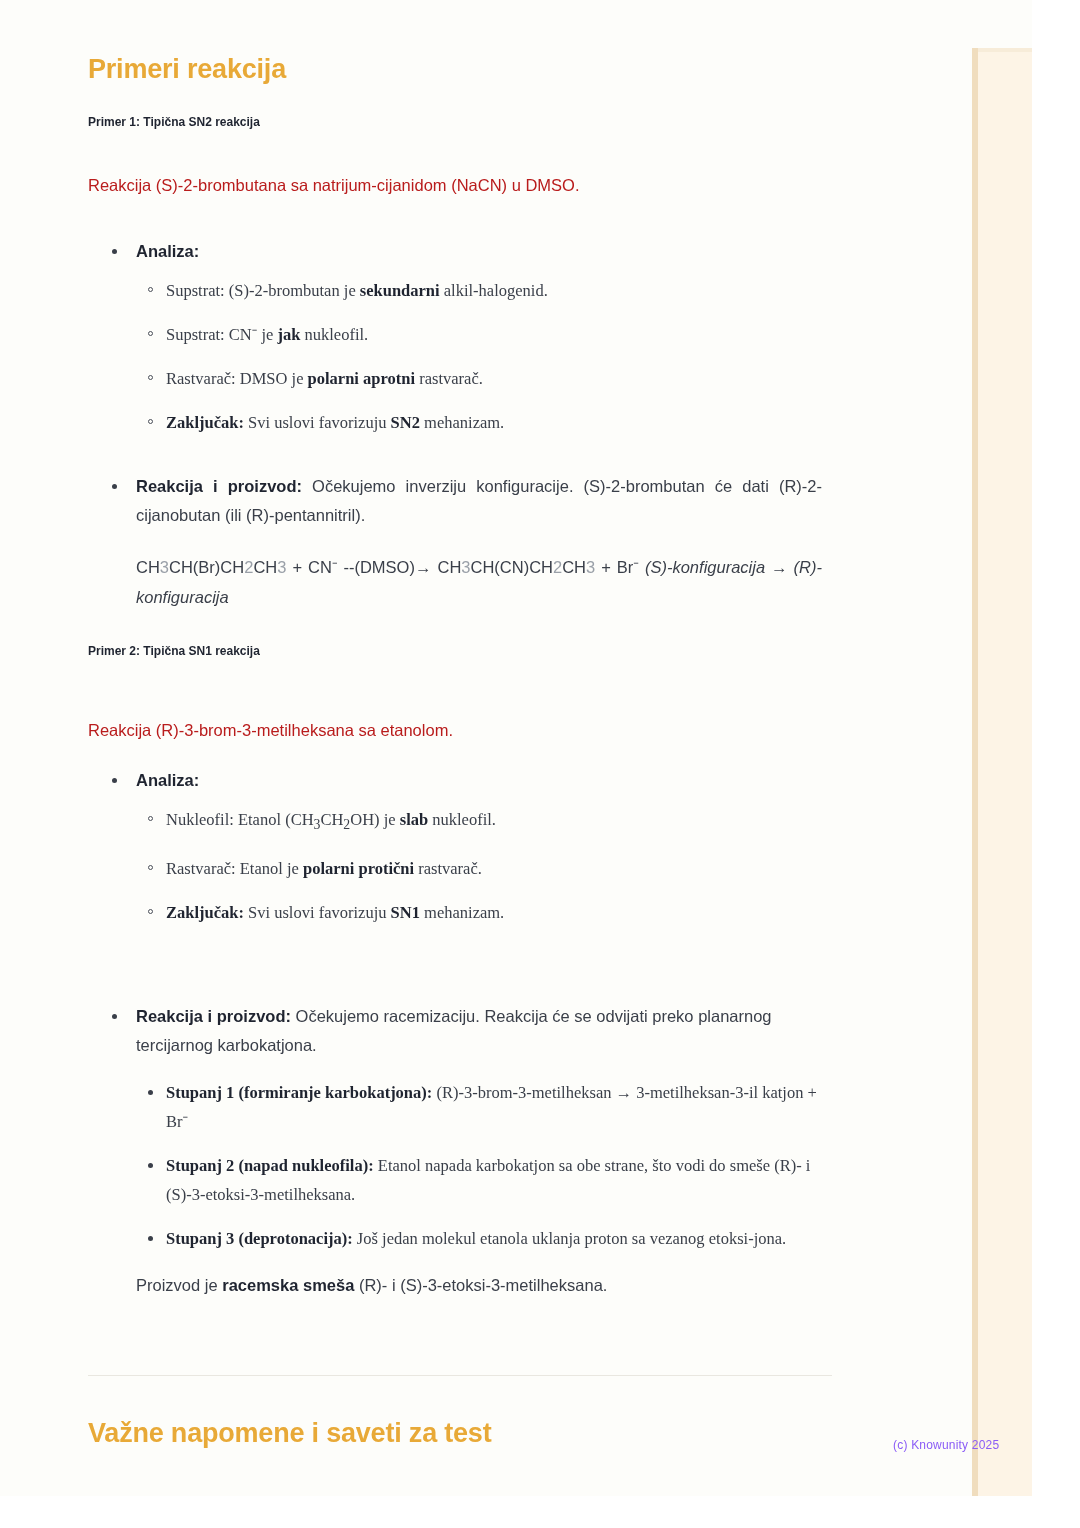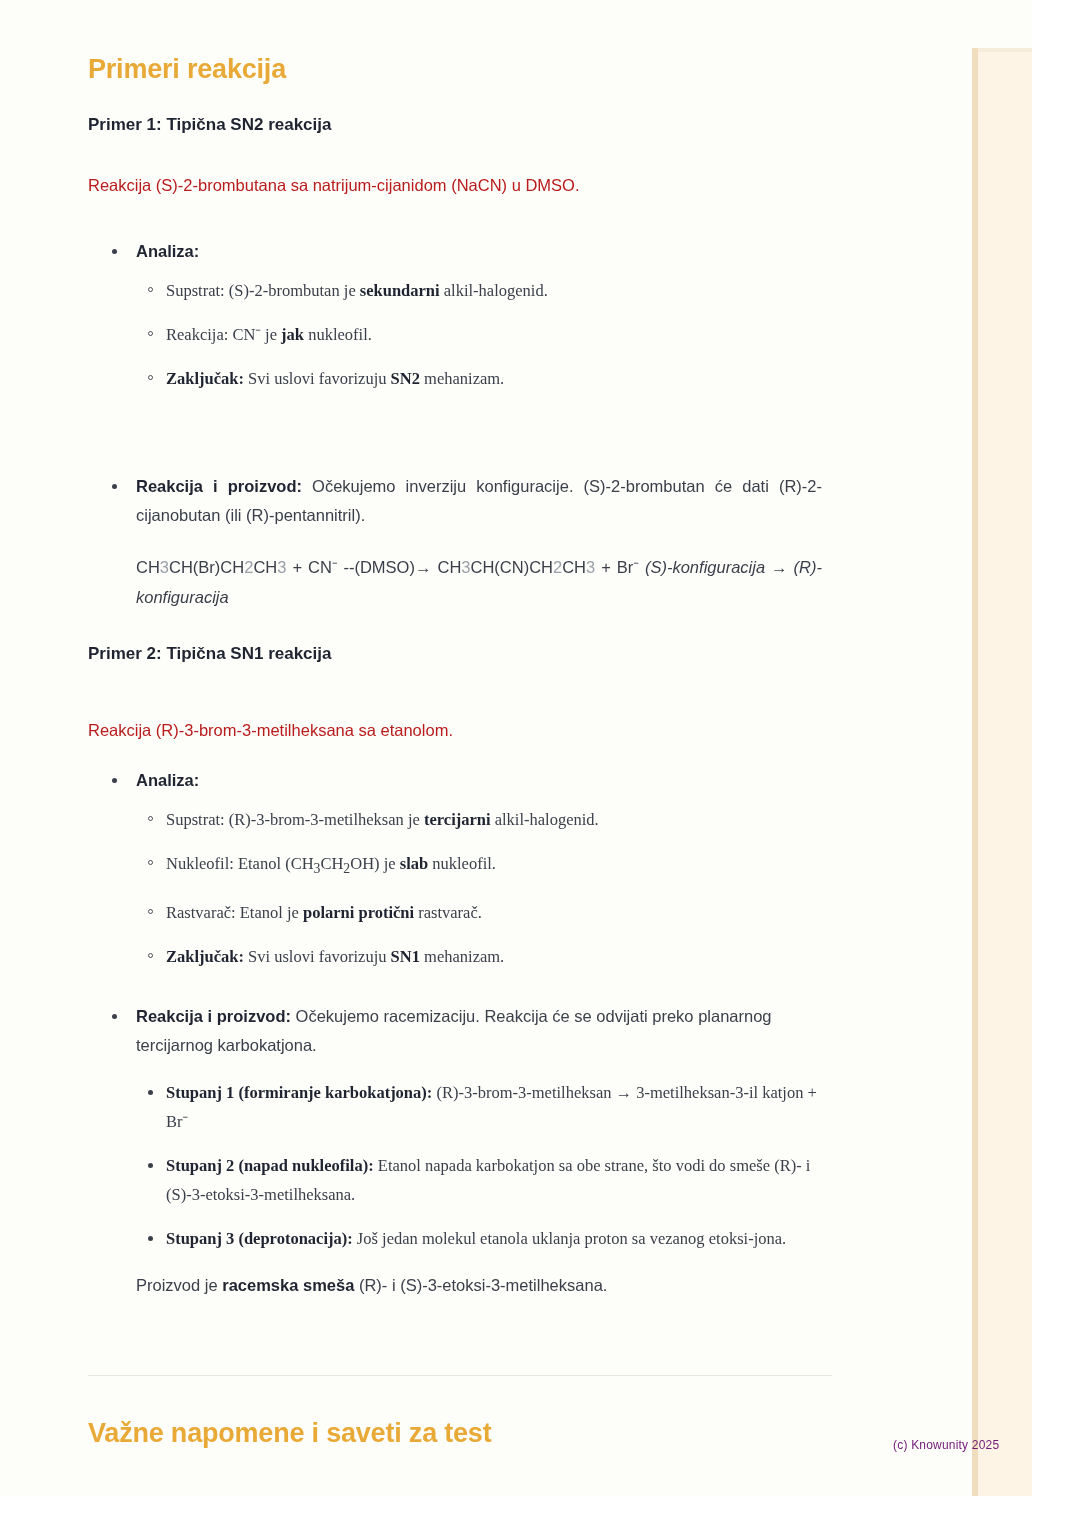--- a/index.html
+++ b/index.html
@@ -71,21 +71,21 @@
     font-weight: bold;
     color: #e8a937;
     letter-spacing: -0.2px;
     margin: 0;
     padding: 0;
   }
   .title-1 { position: absolute; top: 54px; left: 0; }
   .title-2 { position: absolute; top: 1418px; left: 0; }
 
   h2.sub-title {
-    font-size: 17px;
+    font-size: 12px;
     font-weight: bold;
     color: #1f2430;
     margin: 0;
     padding: 0;
     position: absolute;
     left: 0;
   }
 
   p.para {
     position: absolute;
@@ -186,21 +186,21 @@
     width: 744px;
     height: 1px;
     background: #e9e7e0;
   }
 
   .watermark {
     position: absolute;
     left: 893px;
     top: 1438px;
     font-size: 12px;
-    color: #701a75;
+    color: #8b5cf6;
     letter-spacing: 0.2px;
     white-space: nowrap;
   }
 </style>
 </head>
 <body>
 
 <div class="page-sheet"></div>
 <div class="page-edge-line"></div>
 <div class="page-back-panel"></div>
@@ -217,21 +217,24 @@
 
   <div class="blk" style="top:225px;">
     <ul class="lvl1">
       <li>
         <strong>Analiza:</strong>
         <ul class="lvl2">
           <li class="hollow">
             <span>Supstrat: (S)-2-brombutan je </span><b>sekundarni</b><span> alkil-halogenid.</span>
           </li>
           <li class="hollow">
-            <span>Reakcija: CN⁻ je </span><b>jak</b><span> nukleofil.</span>
+            <span>Supstrat: CN⁻ je </span><b>jak</b><span> nukleofil.</span>
+          </li>
+          <li class="hollow">
+            <span>Rastvarač: DMSO je </span><b>polarni aprotni</b><span> rastvarač.</span>
           </li>
           <li class="hollow">
             <b>Zaključak:</b><span> Svi uslovi favorizuju </span><b>SN2</b><span> mehanizam.</span>
           </li>
         </ul>
       </li>
     </ul>
   </div>
 
   <div class="blk" style="top:460px; width:746px;">
@@ -250,23 +253,20 @@
   <h2 class="sub-title" style="top:644px;">Primer 2: Tipična SN1 reakcija</h2>
 
   <p class="para" style="top:716px;text-align:center;">Reakcija (R)-3-brom-3-metilheksana sa etanolom.</p>
 
   <div class="blk" style="top:754px;">
     <ul class="lvl1">
       <li>
         <strong>Analiza:</strong>
         <ul class="lvl2">
           <li class="hollow">
-            <span>Supstrat: (R)-3-brom-3-metilheksan je </span><b>tercijarni</b><span> alkil-halogenid.</span>
-          </li>
-          <li class="hollow">
             <span>Nukleofil: Etanol (CH</span><sub>3</sub><span>CH</span><sub>2</sub><span>OH) je </span><b>slab</b><span> nukleofil.</span>
           </li>
           <li class="hollow">
             <span>Rastvarač: Etanol je </span><b>polarni protični</b><span> rastvarač.</span>
           </li>
           <li class="hollow">
             <b>Zaključak:</b><span> Svi uslovi favorizuju </span><b>SN1</b><span> mehanizam.</span>
           </li>
         </ul>
       </li>

